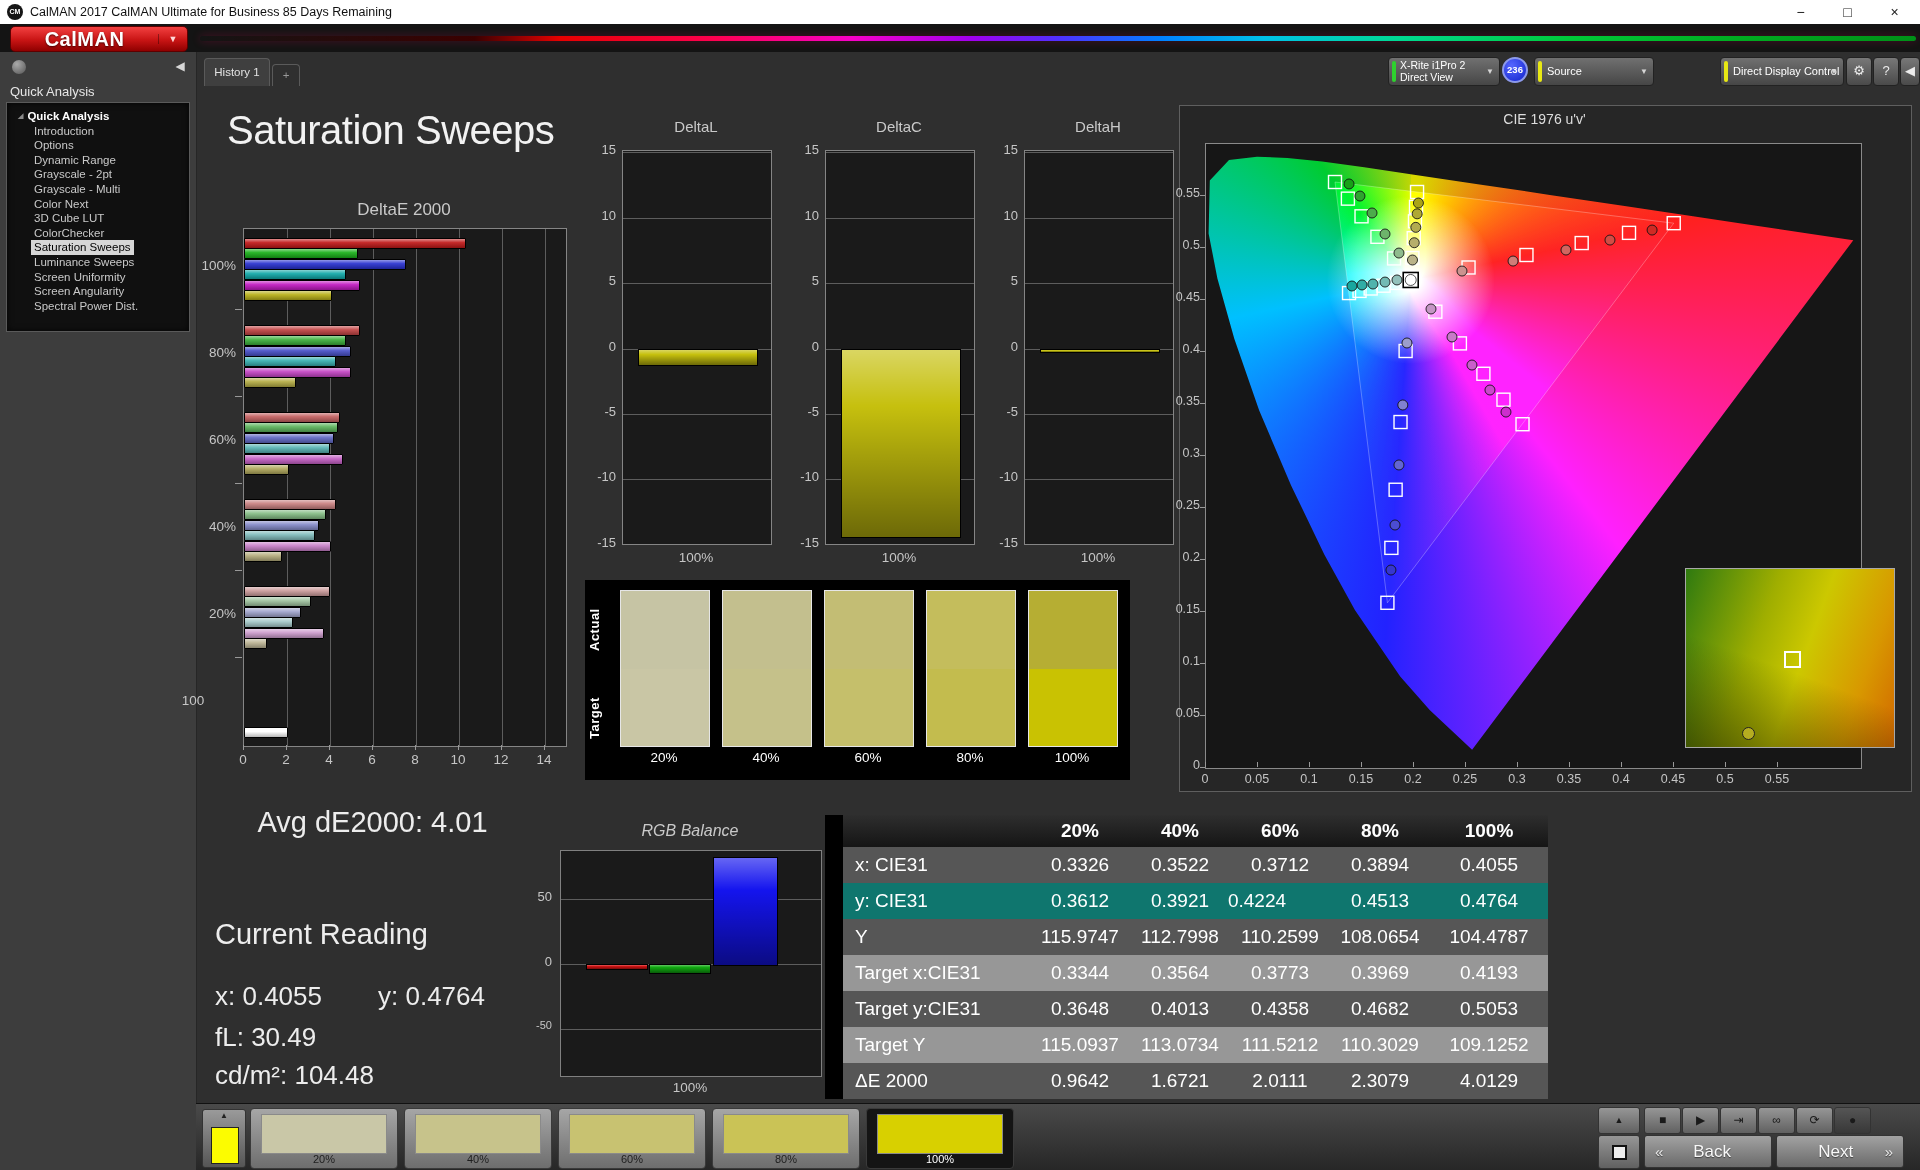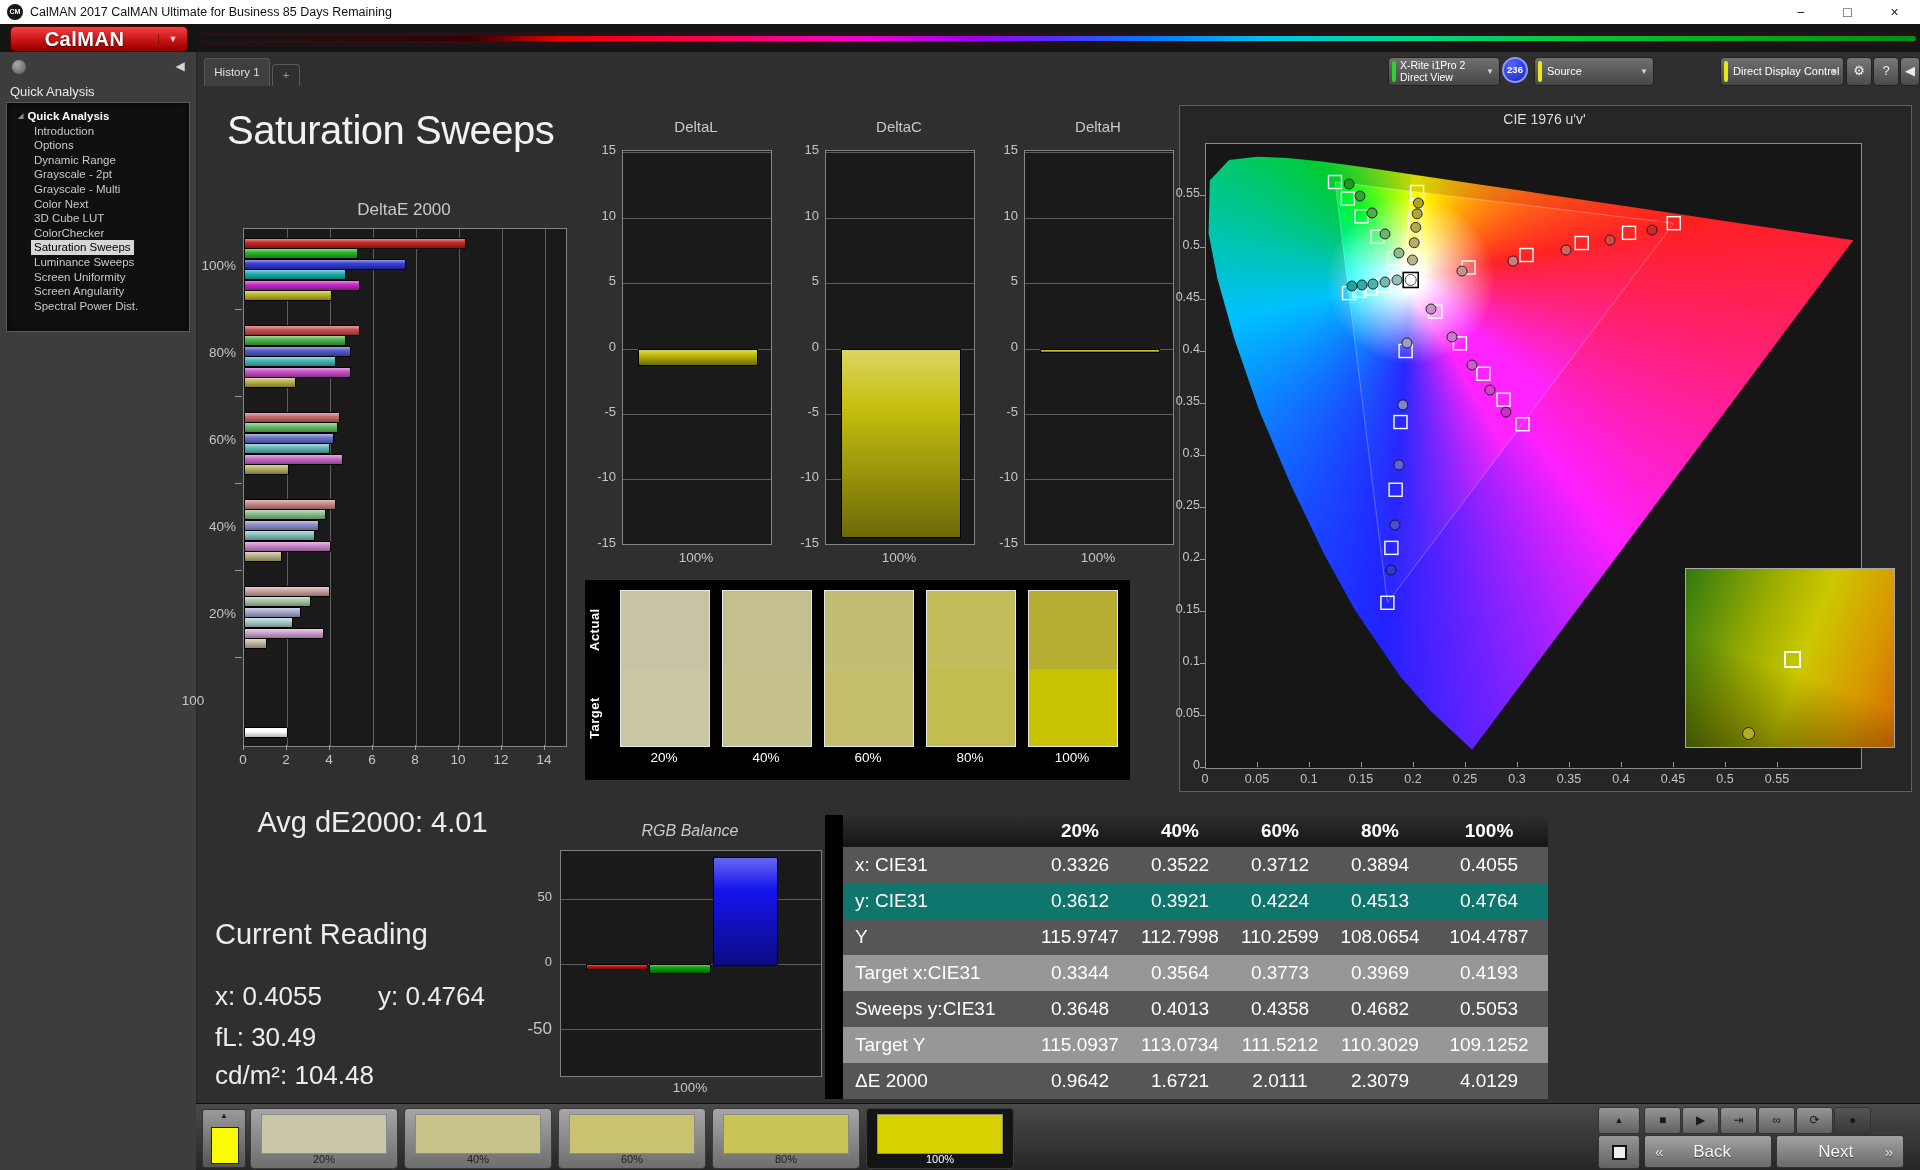--- a/index.html
+++ b/index.html
@@ -426,42 +426,42 @@
         <div class="tcell" style="left: 187px; width: 100px;">0.3326</div>
         <div class="tcell" style="left: 287px; width: 100px;">0.3522</div>
         <div class="tcell" style="left: 387px; width: 100px;">0.3712</div>
         <div class="tcell" style="left: 487px; width: 100px;">0.3894</div>
         <div class="tcell" style="left: 587px; width: 118px;">0.4055</div>
       </div>
       <div class="trow" style="top: 68px; height: 36px; background: #0f766e; left: 18px; width: 705px;">
         <div class="tcell tlabel" style="left: 0px; width: 187px;">y: CIE31</div>
         <div class="tcell" style="left: 187px; width: 100px;">0.3612</div>
         <div class="tcell" style="left: 287px; width: 100px;">0.3921</div>
-        <div class="tcell" style="left: 387px; width: 100px;">0.4224</div>
+        <div class="tcell" style="left: 364px; width: 100px;">0.4224</div>
         <div class="tcell" style="left: 487px; width: 100px;">0.4513</div>
         <div class="tcell" style="left: 587px; width: 118px;">0.4764</div>
       </div>
       <div class="trow" style="top: 104px; height: 36px; background: rgb(86, 86, 86); left: 18px; width: 705px;">
         <div class="tcell tlabel" style="left: 0px; width: 187px;">Y</div>
         <div class="tcell" style="left: 187px; width: 100px;">115.9747</div>
         <div class="tcell" style="left: 287px; width: 100px;">112.7998</div>
         <div class="tcell" style="left: 387px; width: 100px;">110.2599</div>
         <div class="tcell" style="left: 487px; width: 100px;">108.0654</div>
         <div class="tcell" style="left: 587px; width: 118px;">104.4787</div>
       </div>
       <div class="trow" style="top: 140px; height: 36px; background: rgb(151, 151, 151); left: 18px; width: 705px;">
         <div class="tcell tlabel" style="left: 0px; width: 187px;">Target x:CIE31</div>
         <div class="tcell" style="left: 187px; width: 100px;">0.3344</div>
         <div class="tcell" style="left: 287px; width: 100px;">0.3564</div>
         <div class="tcell" style="left: 387px; width: 100px;">0.3773</div>
         <div class="tcell" style="left: 487px; width: 100px;">0.3969</div>
         <div class="tcell" style="left: 587px; width: 118px;">0.4193</div>
       </div>
       <div class="trow" style="top: 176px; height: 36px; background: rgb(86, 86, 86); left: 18px; width: 705px;">
-        <div class="tcell tlabel" style="left: 0px; width: 187px;">Sweeps y:CIE31</div>
+        <div class="tcell tlabel" style="left: 0px; width: 187px;">Target y:CIE31</div>
         <div class="tcell" style="left: 187px; width: 100px;">0.3648</div>
         <div class="tcell" style="left: 287px; width: 100px;">0.4013</div>
         <div class="tcell" style="left: 387px; width: 100px;">0.4358</div>
         <div class="tcell" style="left: 487px; width: 100px;">0.4682</div>
         <div class="tcell" style="left: 587px; width: 118px;">0.5053</div>
       </div>
       <div class="trow" style="top: 212px; height: 36px; background: rgb(151, 151, 151); left: 18px; width: 705px;">
         <div class="tcell tlabel" style="left: 0px; width: 187px;">Target Y</div>
         <div class="tcell" style="left: 187px; width: 100px;">115.0937</div>
         <div class="tcell" style="left: 287px; width: 100px;">113.0734</div>
@@ -616,14 +616,14 @@
     <div class="cielbl" style="left: 1601px; top: 772px; width: 40px; text-align: center;">0.4</div>
     <div class="dash" style="left: 1621px; top: 762px; width: 1px; height: 5px;"></div>
     <div class="cielbl" style="left: 1653px; top: 772px; width: 40px; text-align: center;">0.45</div>
     <div class="dash" style="left: 1673px; top: 762px; width: 1px; height: 5px;"></div>
     <div class="cielbl" style="left: 1705px; top: 772px; width: 40px; text-align: center;">0.5</div>
     <div class="dash" style="left: 1725px; top: 762px; width: 1px; height: 5px;"></div>
     <div class="cielbl" style="left: 1757px; top: 772px; width: 40px; text-align: center;">0.55</div>
     <div class="dash" style="left: 1777px; top: 762px; width: 1px; height: 5px;"></div>
     <div class="axlbl" style="left: 514px; top: 889px; width: 38px; text-align: right; font-size: 13px;">50</div>
     <div class="axlbl" style="left: 514px; top: 954px; width: 38px; text-align: right; font-size: 13px;">0</div>
-    <div class="axlbl" style="left: 514px; top: 1019px; width: 38px; text-align: right; font-size: 17px;">-50</div>
+    <div class="axlbl" style="left: 514px; top: 1019px; width: 38px; text-align: right; font-size: 11px;">-50</div>
   </div>
 
 </body></html>

